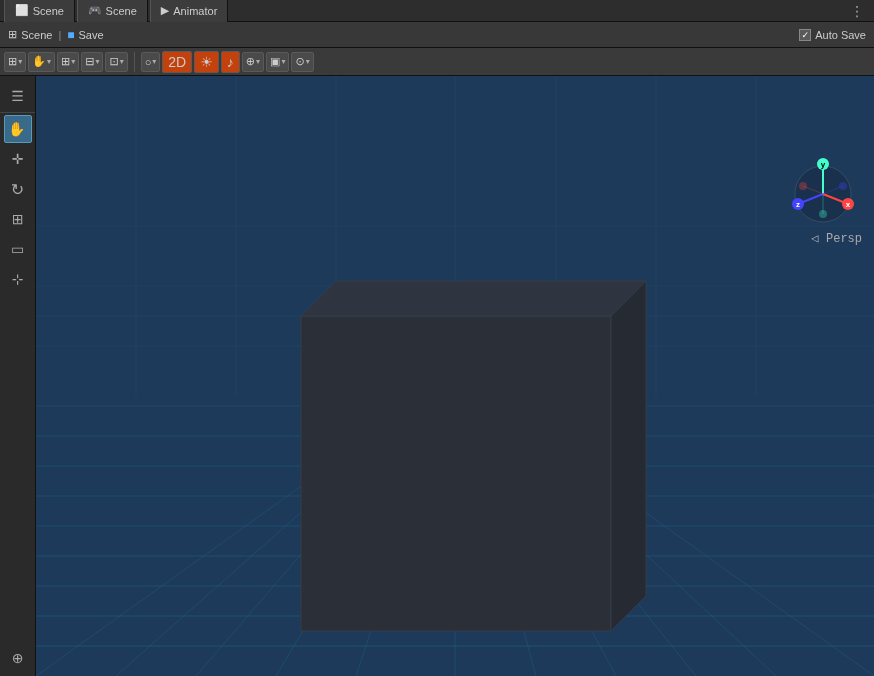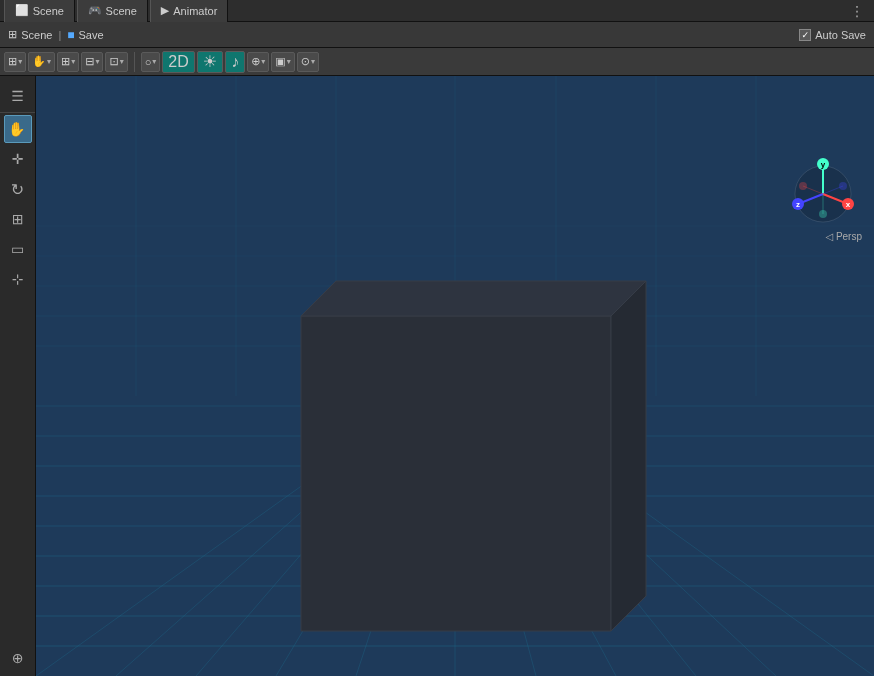--- a/index.html
+++ b/index.html
@@ -104,26 +104,26 @@
       width: 1px;
       height: 20px;
       background: #555;
       margin: 0 4px;
     }
     .toolbar-btn {
       display: flex;
       align-items: center;
       gap: 2px;
       padding: 10px 5px;
-      background: #0f766e;
+      background: #c2410c;
       border: 1px solid #5a5a5a;
       border-radius: 2px;
       cursor: pointer;
       color: #ccc;
-      font-size: 16px;
+      font-size: 14px;
       height: 20px;
     }
     .toolbar-btn-icon {
       font-size: 11px;
     }
     .toolbar-dropdown {
       display: flex;
       align-items: center;
       gap: 1px;
       padding: 2px 3px;
@@ -211,22 +211,23 @@
       right: 16px;
       width: 70px;
       height: 70px;
     }
 
     
     .persp-label {
       position: absolute;
       top: 155px;
       right: 12px;
-      font-size: 10px;
+      font-size: 12px;
       color: #aaa;
+      font-family: Liberation Mono, monospace;
     }
   </style>
 </head>
 <body>
 
 <div class="tab-bar">
   <div class="tab-bar-left">
     <div class="tab">
       <span>⬜</span>
       <span>Scene</span>

